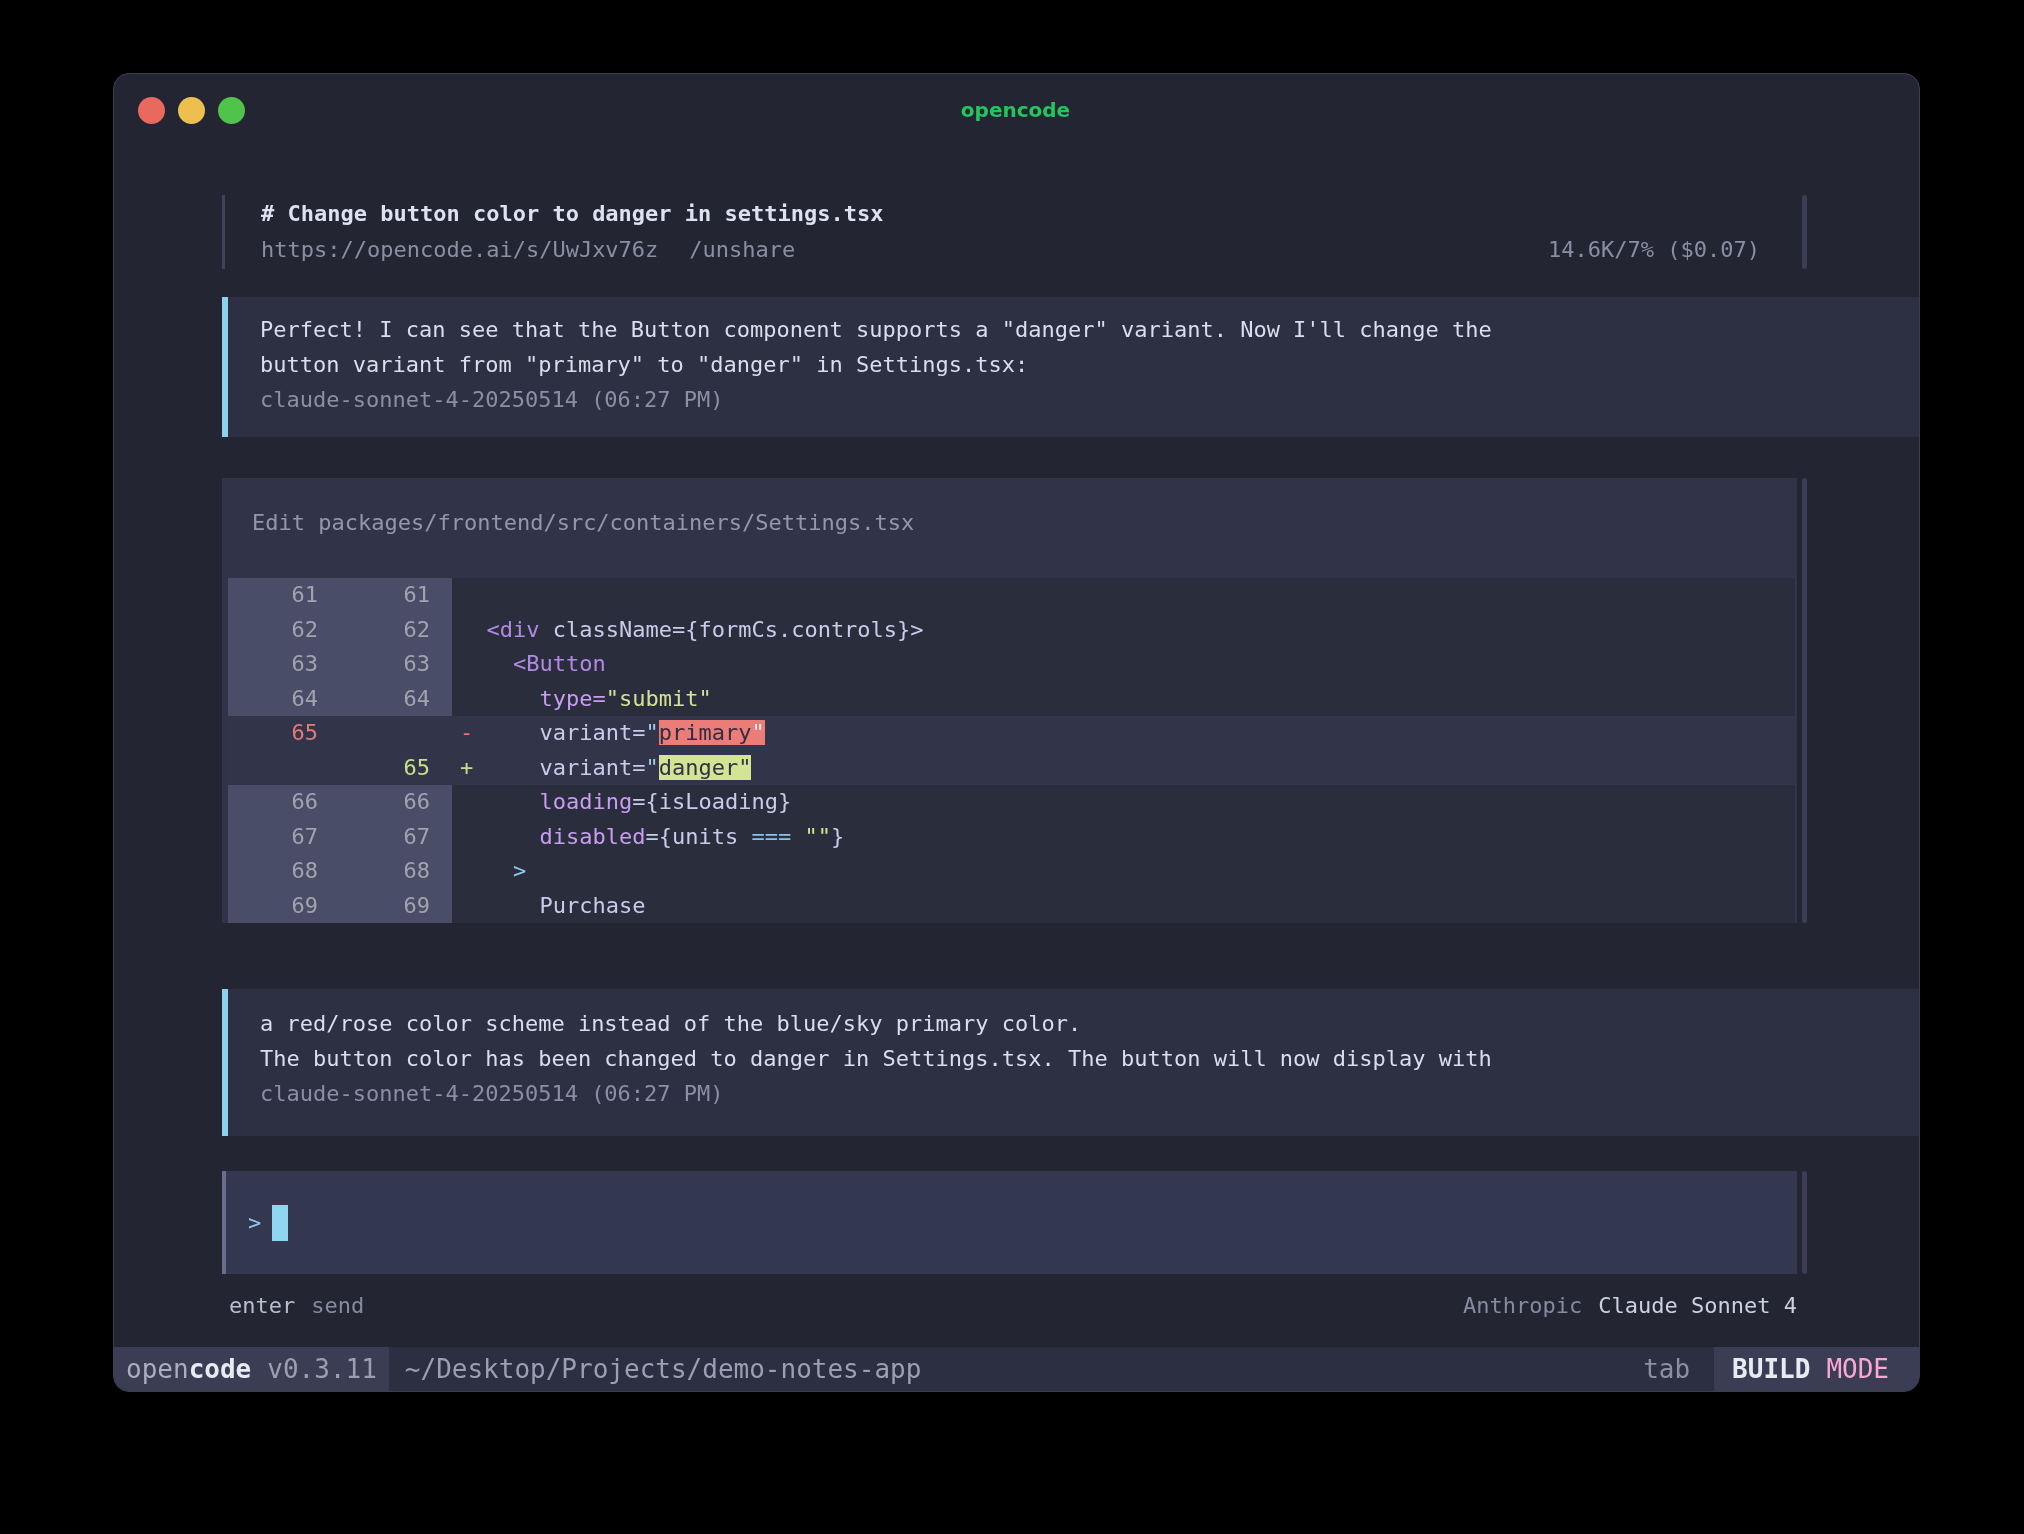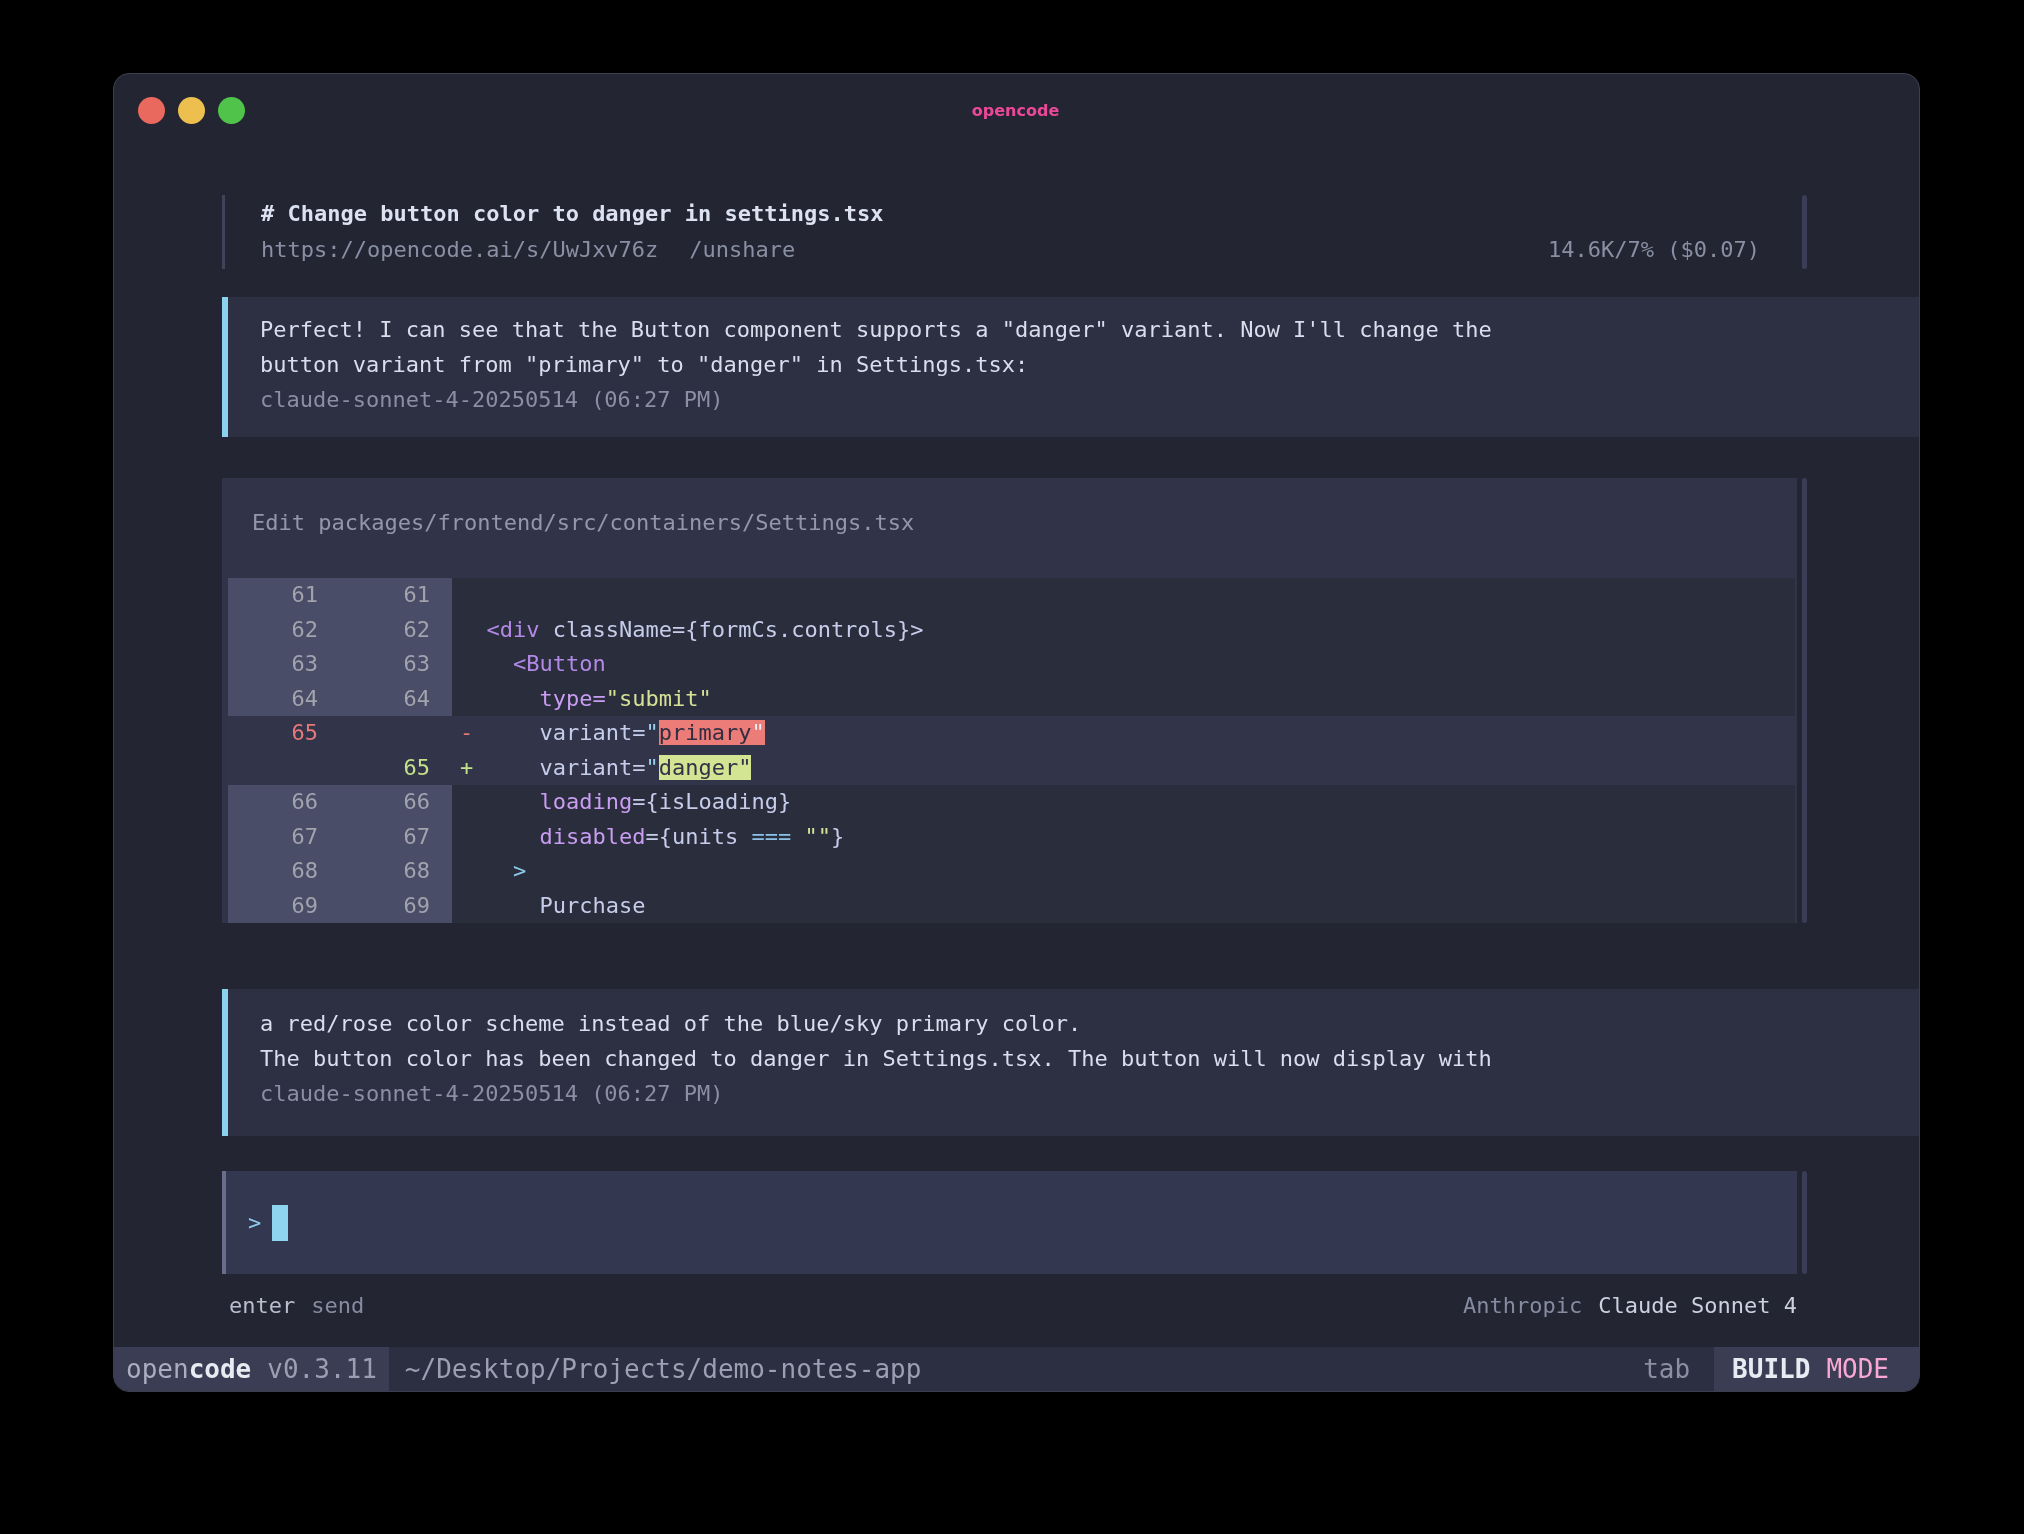--- a/index.html
+++ b/index.html
@@ -13,21 +13,21 @@
   
   .titlebar{position:relative;height:72px;}
   .dots{position:absolute;left:24px;top:23px;display:flex;gap:13px;}
   .dot{width:27px;height:27px;border-radius:50%;}
   .dot-red{background:#e9695e;}
   .dot-yellow{background:#edbf4e;}
   .dot-green{background:#4fc34a;}
   .win-title{position:absolute;left:0;right:2px;top:0;height:72px;display:flex;
              align-items:center;justify-content:center;
              font-family:"DejaVu Sans",sans-serif;font-weight:bold;
-             font-size:16px;color:#ec4899;}
+             font-size:20px;color:#22c55e;}
 
   .blk{position:absolute;box-sizing:border-box;font-size:22px;}
 
   
   .hdr{left:108px;top:121px;width:1575px;height:74px;
        border-left:3px solid #404359;padding-left:36px;}
   .hdr-title{height:37px;line-height:37px;font-weight:bold;color:#dde2f2;white-space:pre;}
   .hdr-sub{height:35px;line-height:35px;display:flex;color:#8a8fa4;white-space:pre;}
   .hdr-unshare{margin-left:31px;}
   .hdr-stats{margin-left:auto;padding-right:37px;}

